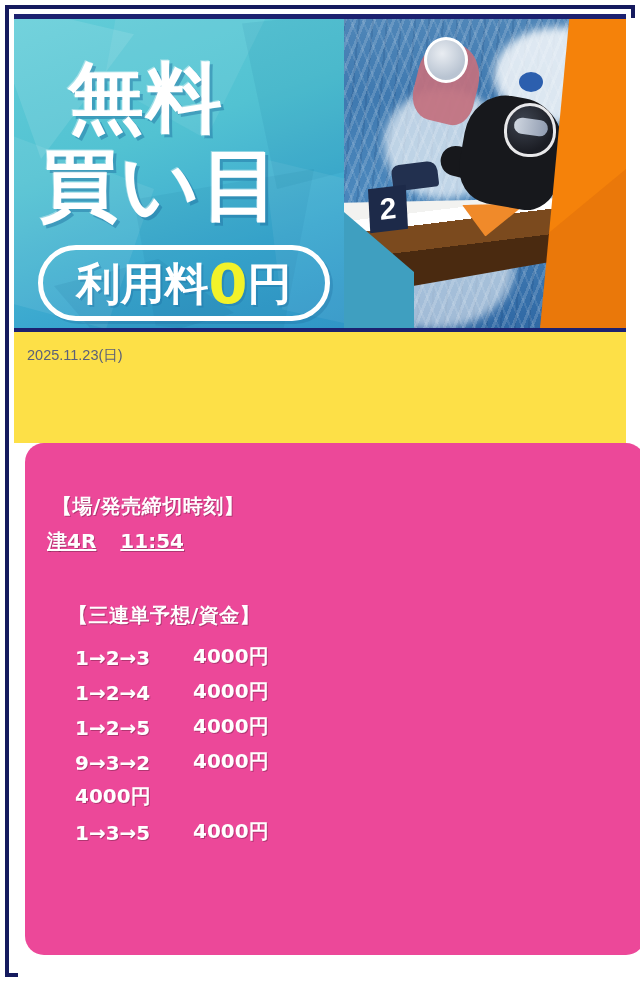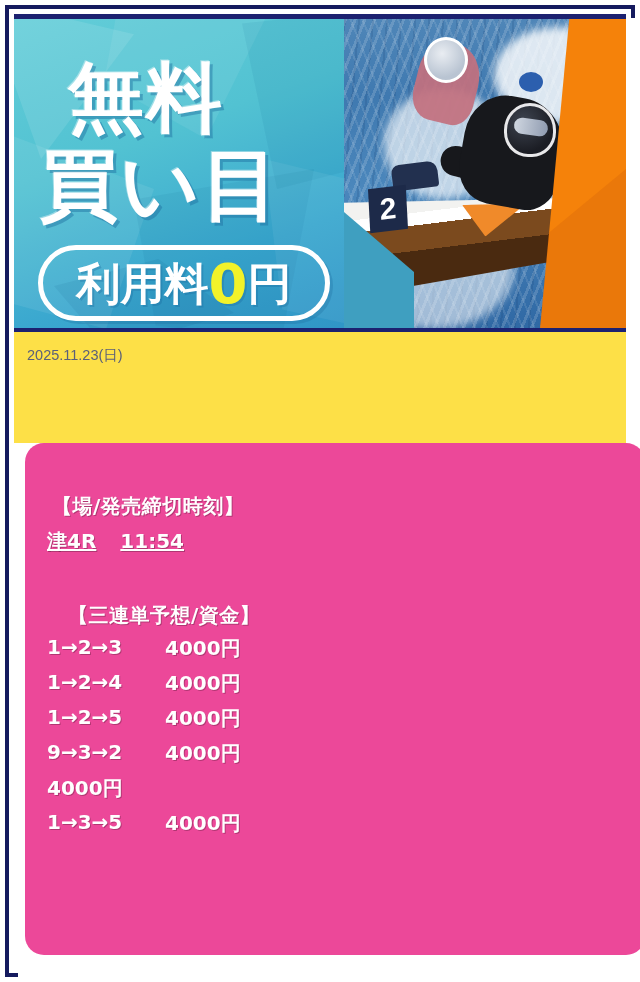--- a/index.html
+++ b/index.html
@@ -318,28 +318,29 @@
   }
   .venue-time { margin-left: 24px; }
 
   .bets {
     position: absolute;
     left: 22px; top: 192px;
     width: 540px;
   }
   .bet-row {
     display: flex;
-    align-items: flex-start;
+    align-items: flex-end;
     height: 35px;
     font-size: 20px;
     font-weight: bold;
     color: #ffffff;
     font-family: "DejaVu Sans", "Liberation Sans", sans-serif;
     text-shadow: 1px 1px 0 rgba(0,0,0,0.25);
     white-space: nowrap;
+    margin-left: 28px;
   }
   .bet-combo { width: 118px; letter-spacing: 0px; }
   .bet-amount { }
 
   .note {
     position: absolute;
     left: 22px; top: 432px;
     font-size: 19px;
     font-weight: bold;
     color: #ffffff;

